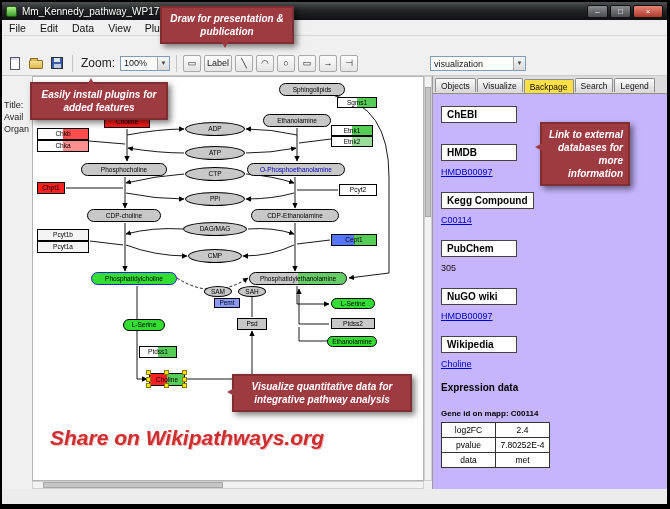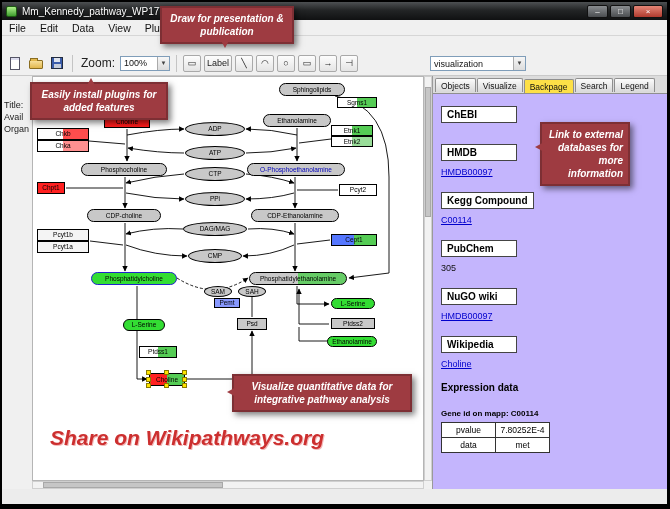--- a/index.html
+++ b/index.html
@@ -277,20 +277,24 @@
           <div class="bp-header">Wikipedia</div>
           <a class="bp-link">Choline</a>
         </div>
 
         <div class="expr-title">Expression data</div>
         <div class="gene-id">Gene id on mapp: C00114</div>
 
         <table class="expr">
           <tbody>
           <tr>
+            <td>log2FC</td>
+            <td>2.4</td>
+          </tr>
+          <tr>
             <td>pvalue</td>
             <td>7.80252E-4</td>
           </tr>
           <tr>
             <td>data</td>
             <td>met</td>
           </tr>
         </tbody>
           </table>
 

